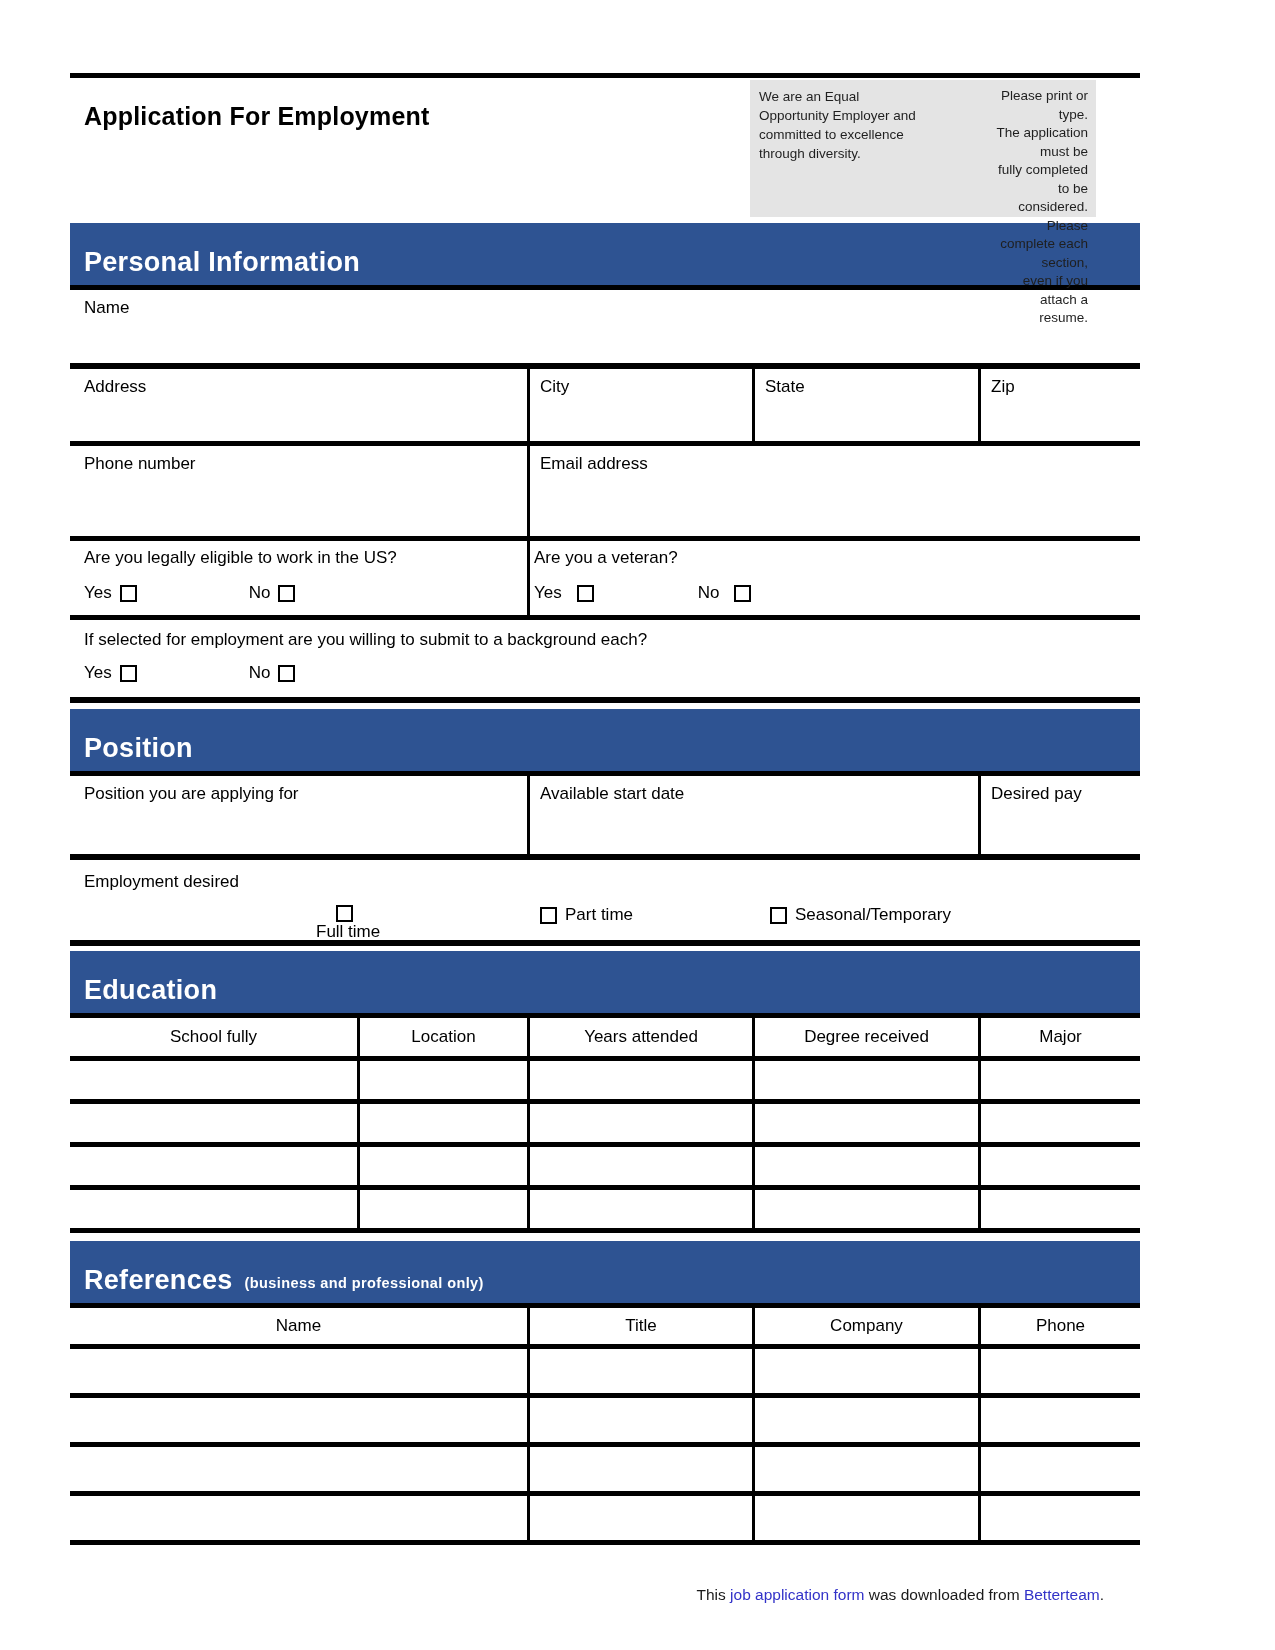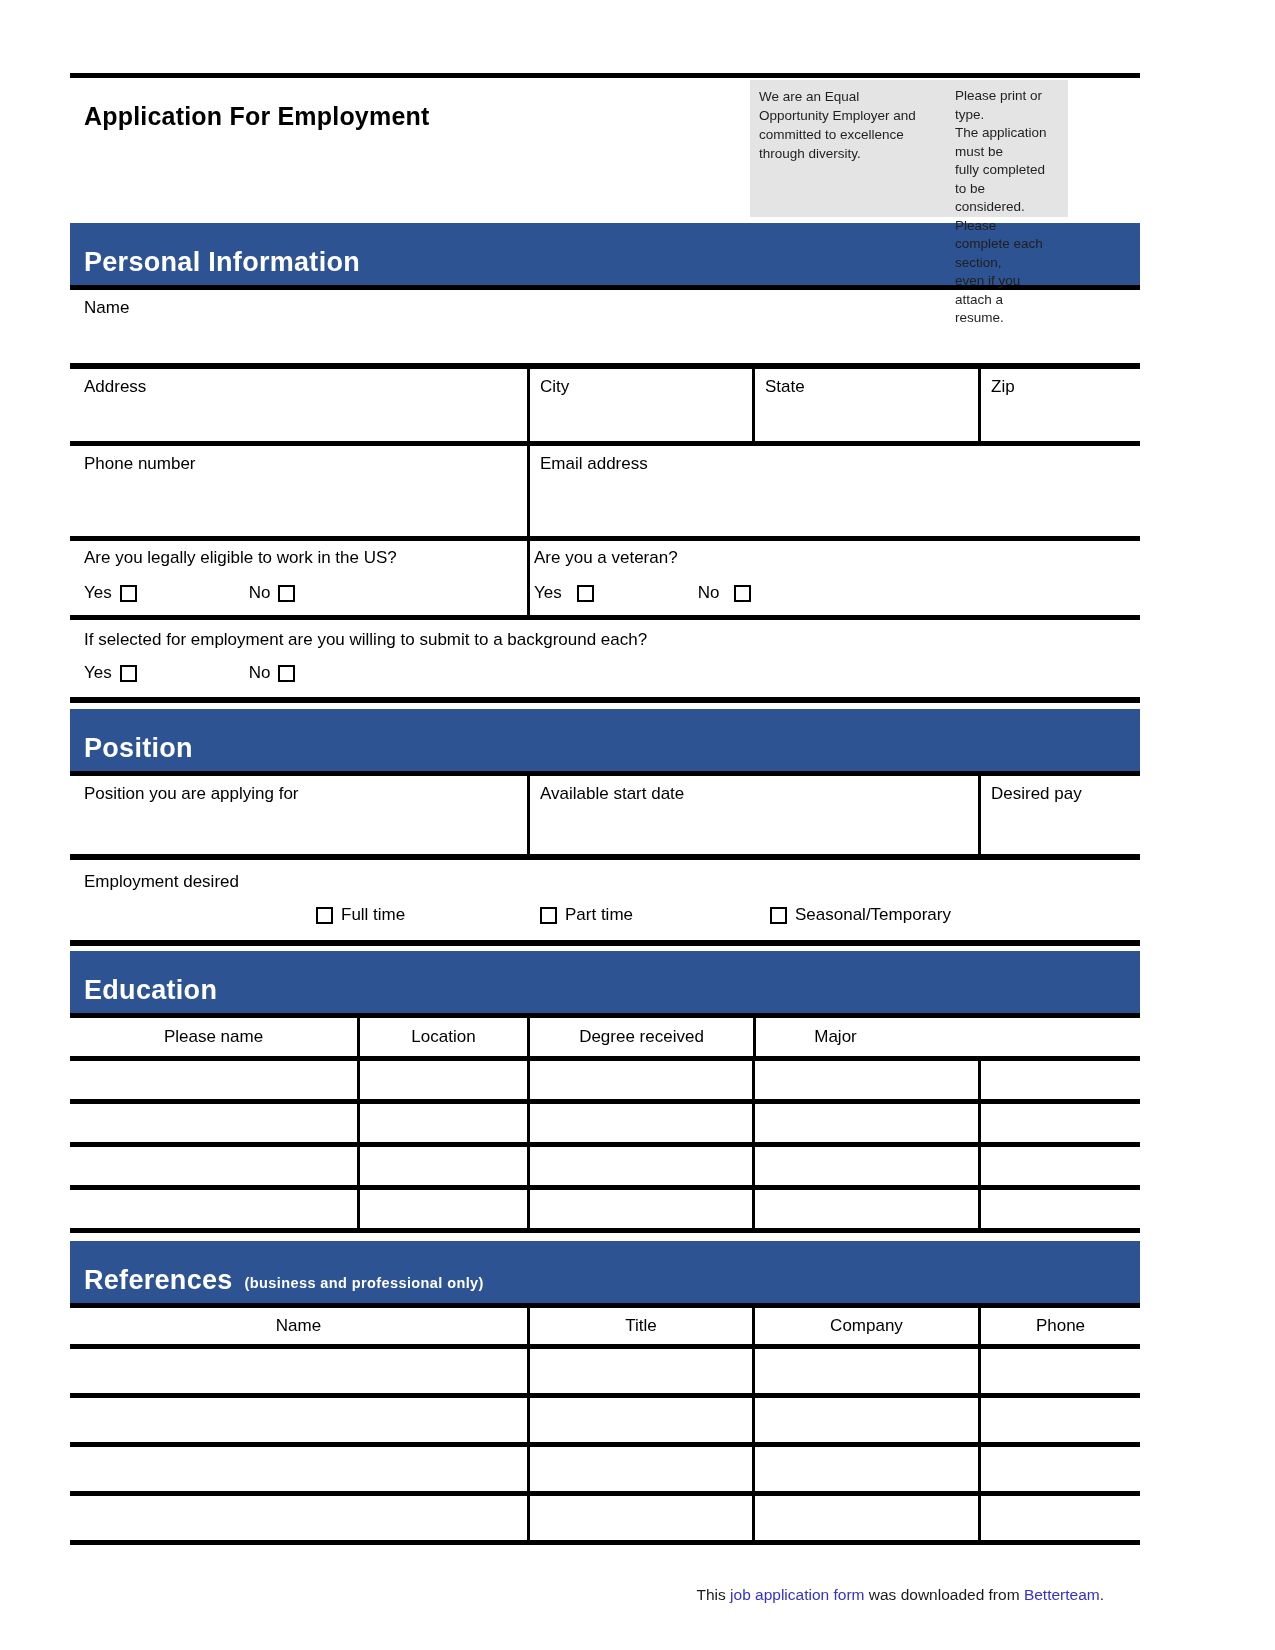--- a/index.html
+++ b/index.html
@@ -15,21 +15,21 @@
 
   
   .header-block { height:139px; position:relative; }
   .form-title { font-size:25px; font-weight:bold; padding:24px 7px 0 14px; letter-spacing:.2px; }
   .notice {
     position:absolute; top:2px; height:137px; background:var(--notice-bg);
     font-size:13.5px; line-height:19px; color:#1f1f1f;
     padding:7px 8px 0 9px; white-space:pre-line;
   }
   .notice-left  { left:680px; width:232px; }
-  .notice-right { left:876px; width:122px; line-height:18.5px; }
+  .notice-right { left:904px; width:122px; line-height:18.5px;text-align:right; }
 
   
   .bar {
     height:67px; background:var(--blue); border-bottom:5px solid var(--rule);
     color:#fff; display:flex; align-items:flex-end; padding:16px 0 9px 14px;
   }
   .bar .big { font-size:27px; font-weight:bold; letter-spacing:.3px; line-height:1; }
   .bar .small-note { font-size:14.5px; font-weight:bold; margin-left:12px; padding-bottom:3px; letter-spacing:.4px; }
   .bar-personal { margin-top:6px; }
   .bar-position { margin-top:6px; }
@@ -68,21 +68,21 @@
   }
   .yn .cb { margin-left:8px; }
   .yn-tight .cb { margin-left:15px; }
   .yn .no-lbl { margin-left:112px; }
   .yn-tight .no-lbl { margin-left:104px; }
 
   
   .emp-label { font-size:17px; padding:12px 0 0 14px; }
   .opt { position:absolute; top:45px; display:flex; align-items:center; font-size:17px; }
   .opt .cb { margin-right:8px; }
-  .opt-1 { left:246px; } .opt-2 { left:470px; } .opt-3 { left:700px; }
+  .opt-1 { left:246px;flex-direction:column; } .opt-2 { left:470px; } .opt-3 { left:700px; }
 
   
   .trow { display:flex; border-bottom:5px solid var(--rule); }
   .tc { position:relative; height:100%; }
   .tc + .tc { border-left:3px solid var(--rule); }
   .thead .tc { display:flex; align-items:center; justify-content:center; font-size:17px; }
   .edu-head { height:43px; }
   .edu-row { height:43px; }
   .ref-head { height:41px; }
   .ref-row { height:49px; }
@@ -212,22 +212,23 @@
       <span class="cb"></span>
       <span>Seasonal/Temporary</span>
     </div>
   </div>
 
   <div class="bar bar-education">
     <span class="big">Education</span>
   </div>
 
   <div class="trow thead edu-head">
-    <div class="tc e1">Please name</div>
+    <div class="tc e1">School fully</div>
     <div class="tc e2">Location</div>
+    <div class="tc e3">Years attended</div>
     <div class="tc e4">Degree received</div>
     <div class="tc e5">Major</div>
   </div>
   <div class="trow edu-row">
     <div class="tc e1"></div>
       <div class="tc e2"></div>
       <div class="tc e3"></div>
       <div class="tc e4"></div>
       <div class="tc e5"></div>
   </div>

